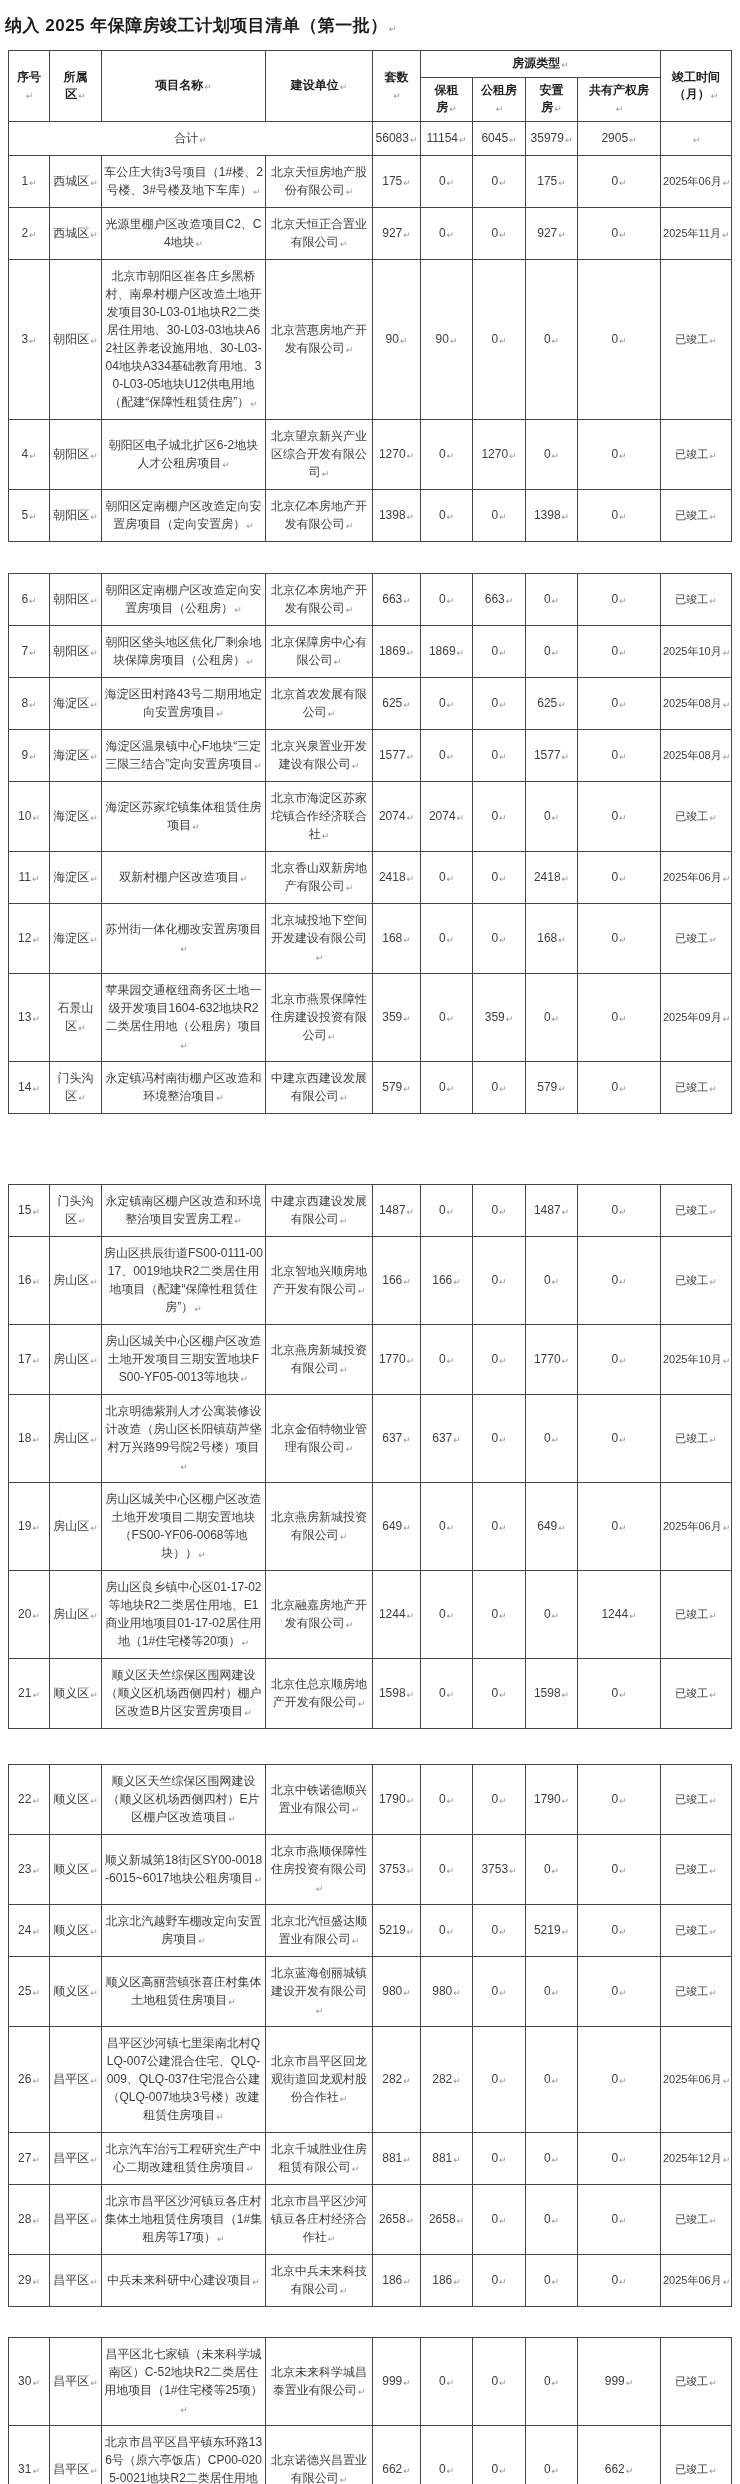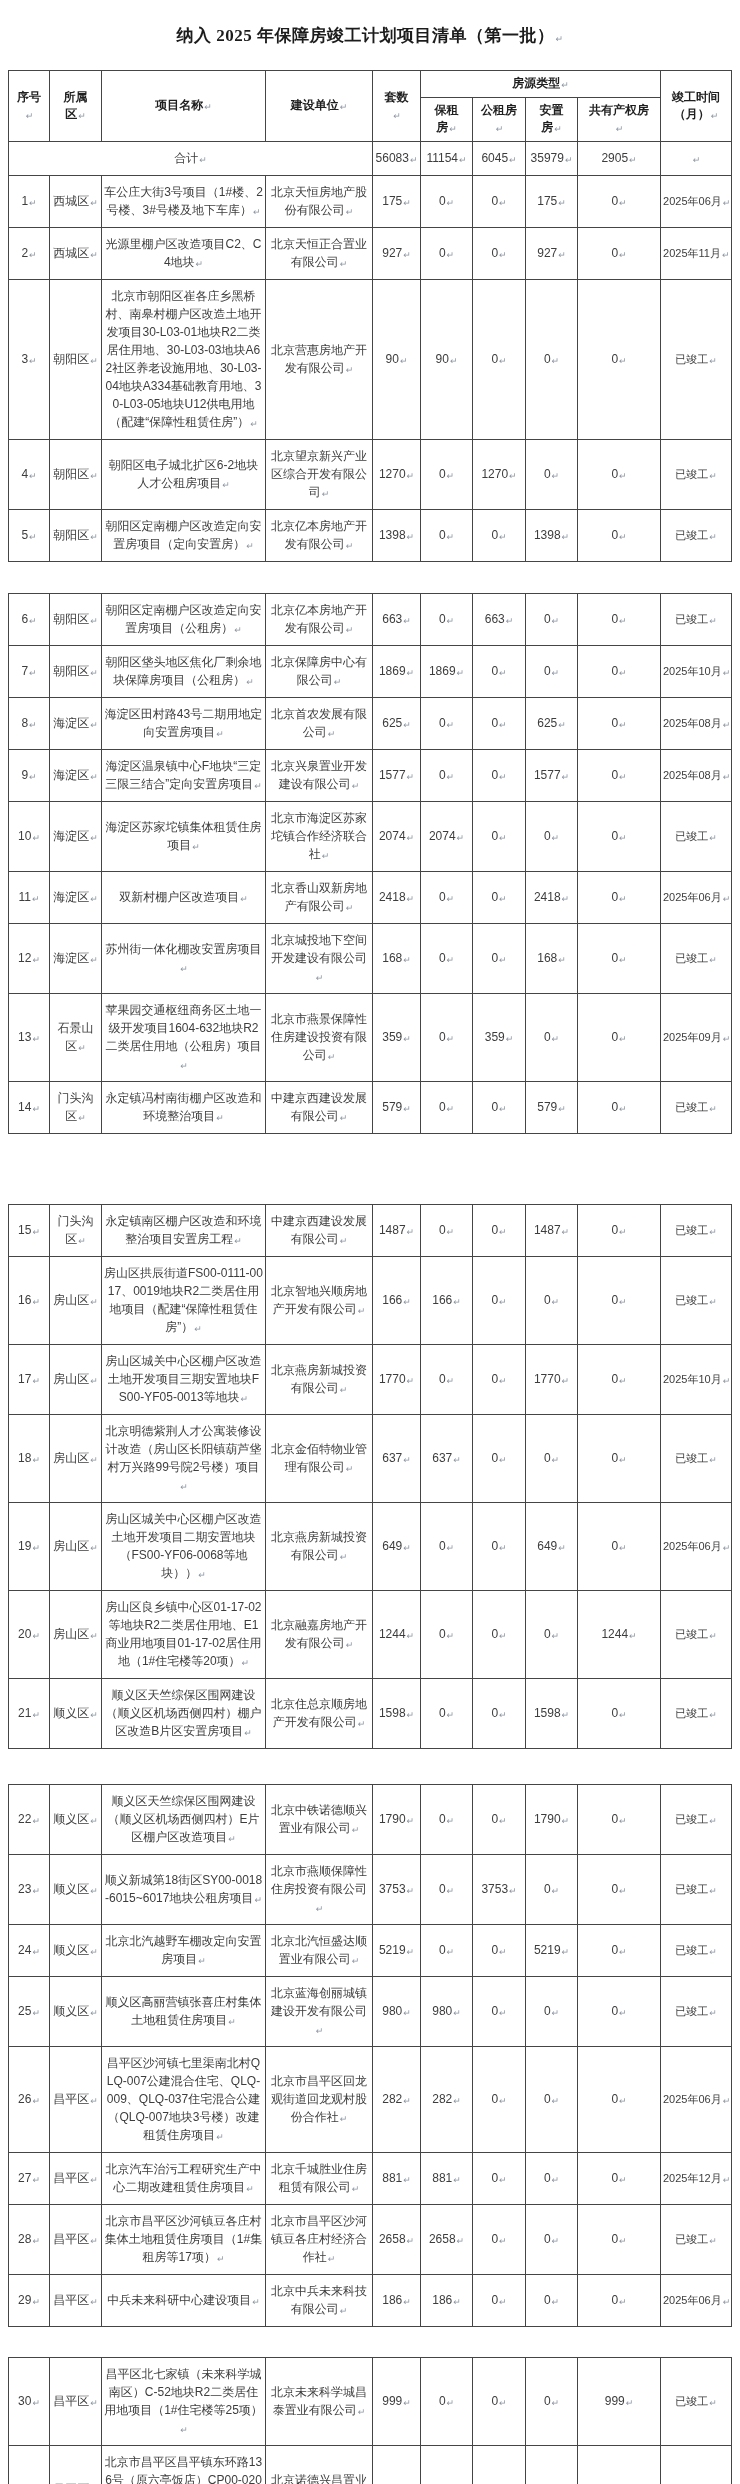--- a/index.html
+++ b/index.html
@@ -1,20 +1,20 @@
 <!DOCTYPE html>
 <html><head>
 <meta charset="utf-8">
 <style>
   html,body{margin:0;padding:0;background:#ffffff;}
   body{width:740px;font-family:"Liberation Sans",sans-serif;-webkit-font-smoothing:antialiased;}
   .doc{width:740px;}
   .title{
-    text-align:center;font-size:17px;font-weight:bold;color:#1c1c1c;
-    margin:15px;padding:9px 0 8px 0;letter-spacing:0.5px;font-family:Liberation Serif, serif;
+    text-align:left;font-size:17px;font-weight:bold;color:#1c1c1c;
+    margin:5px;padding:9px 0 8px 0;letter-spacing:0.5px;
   }
   table{
     border-collapse:collapse;table-layout:fixed;
     width:723px;margin-left:8px;background:#fff;
   }
   td,th{
     border:1px solid #454545;
     text-align:center;vertical-align:middle;
     font-size:12px;color:#3d3d3d;
     line-height:18px;padding:7px 2px;

